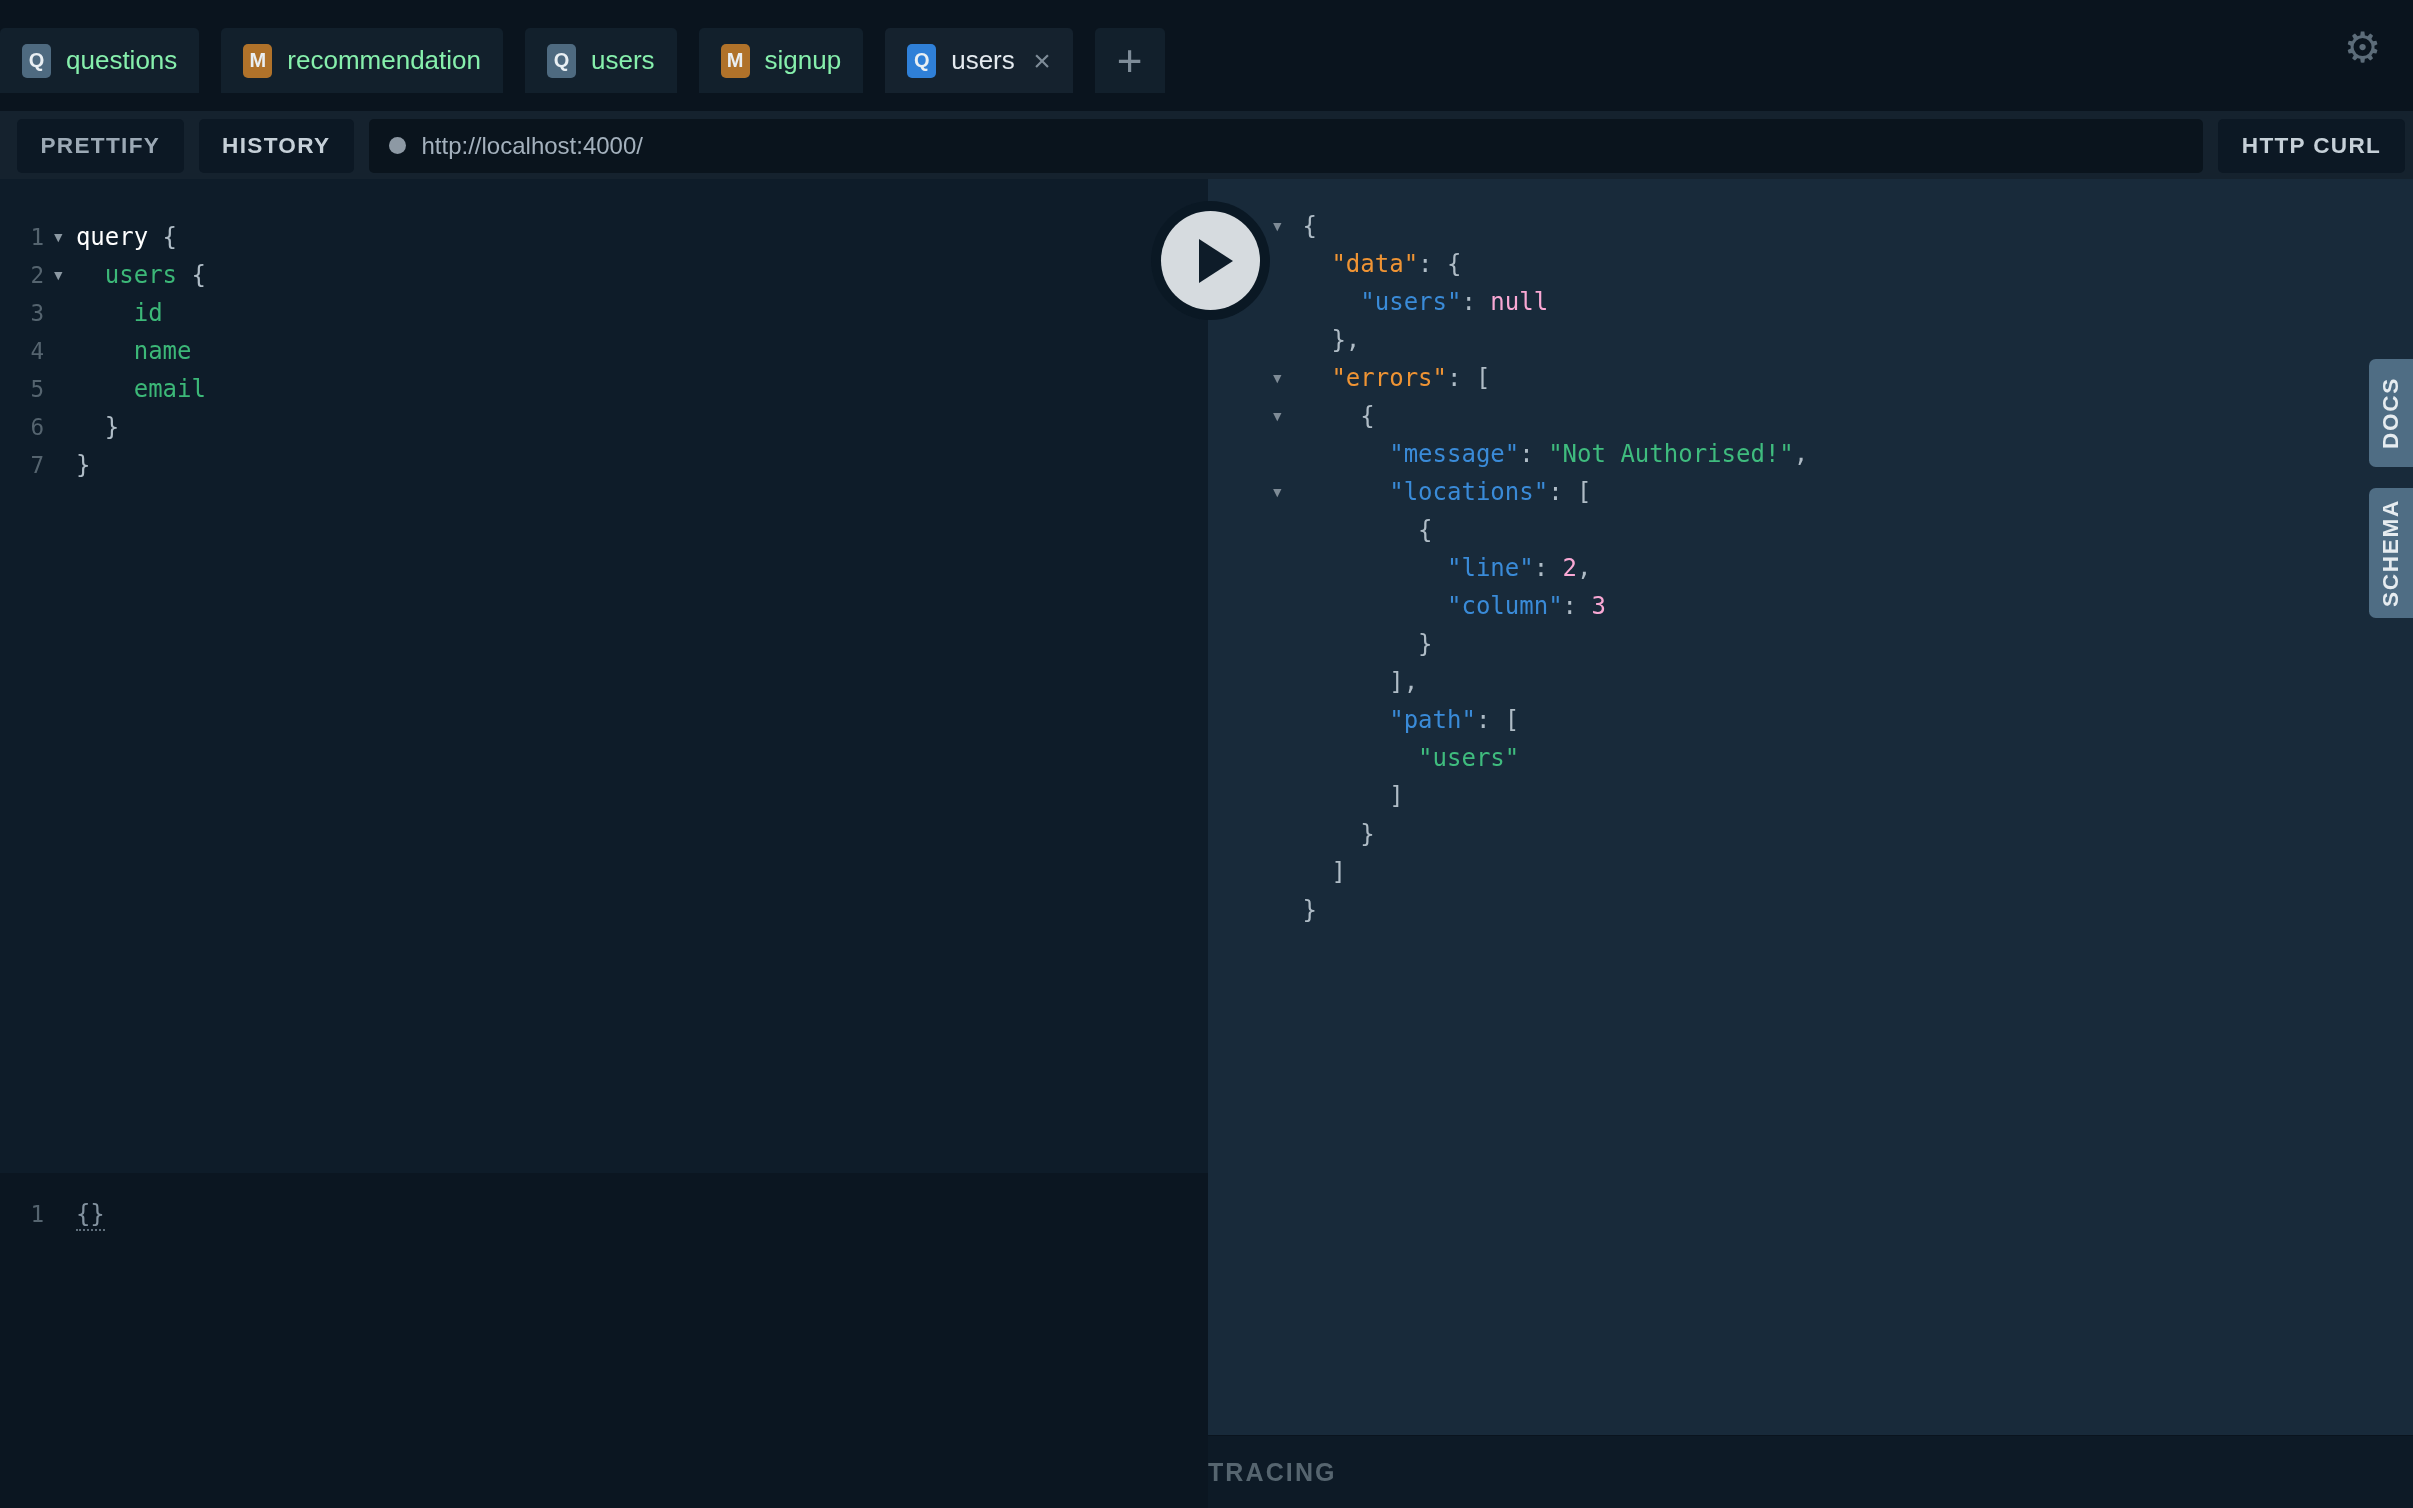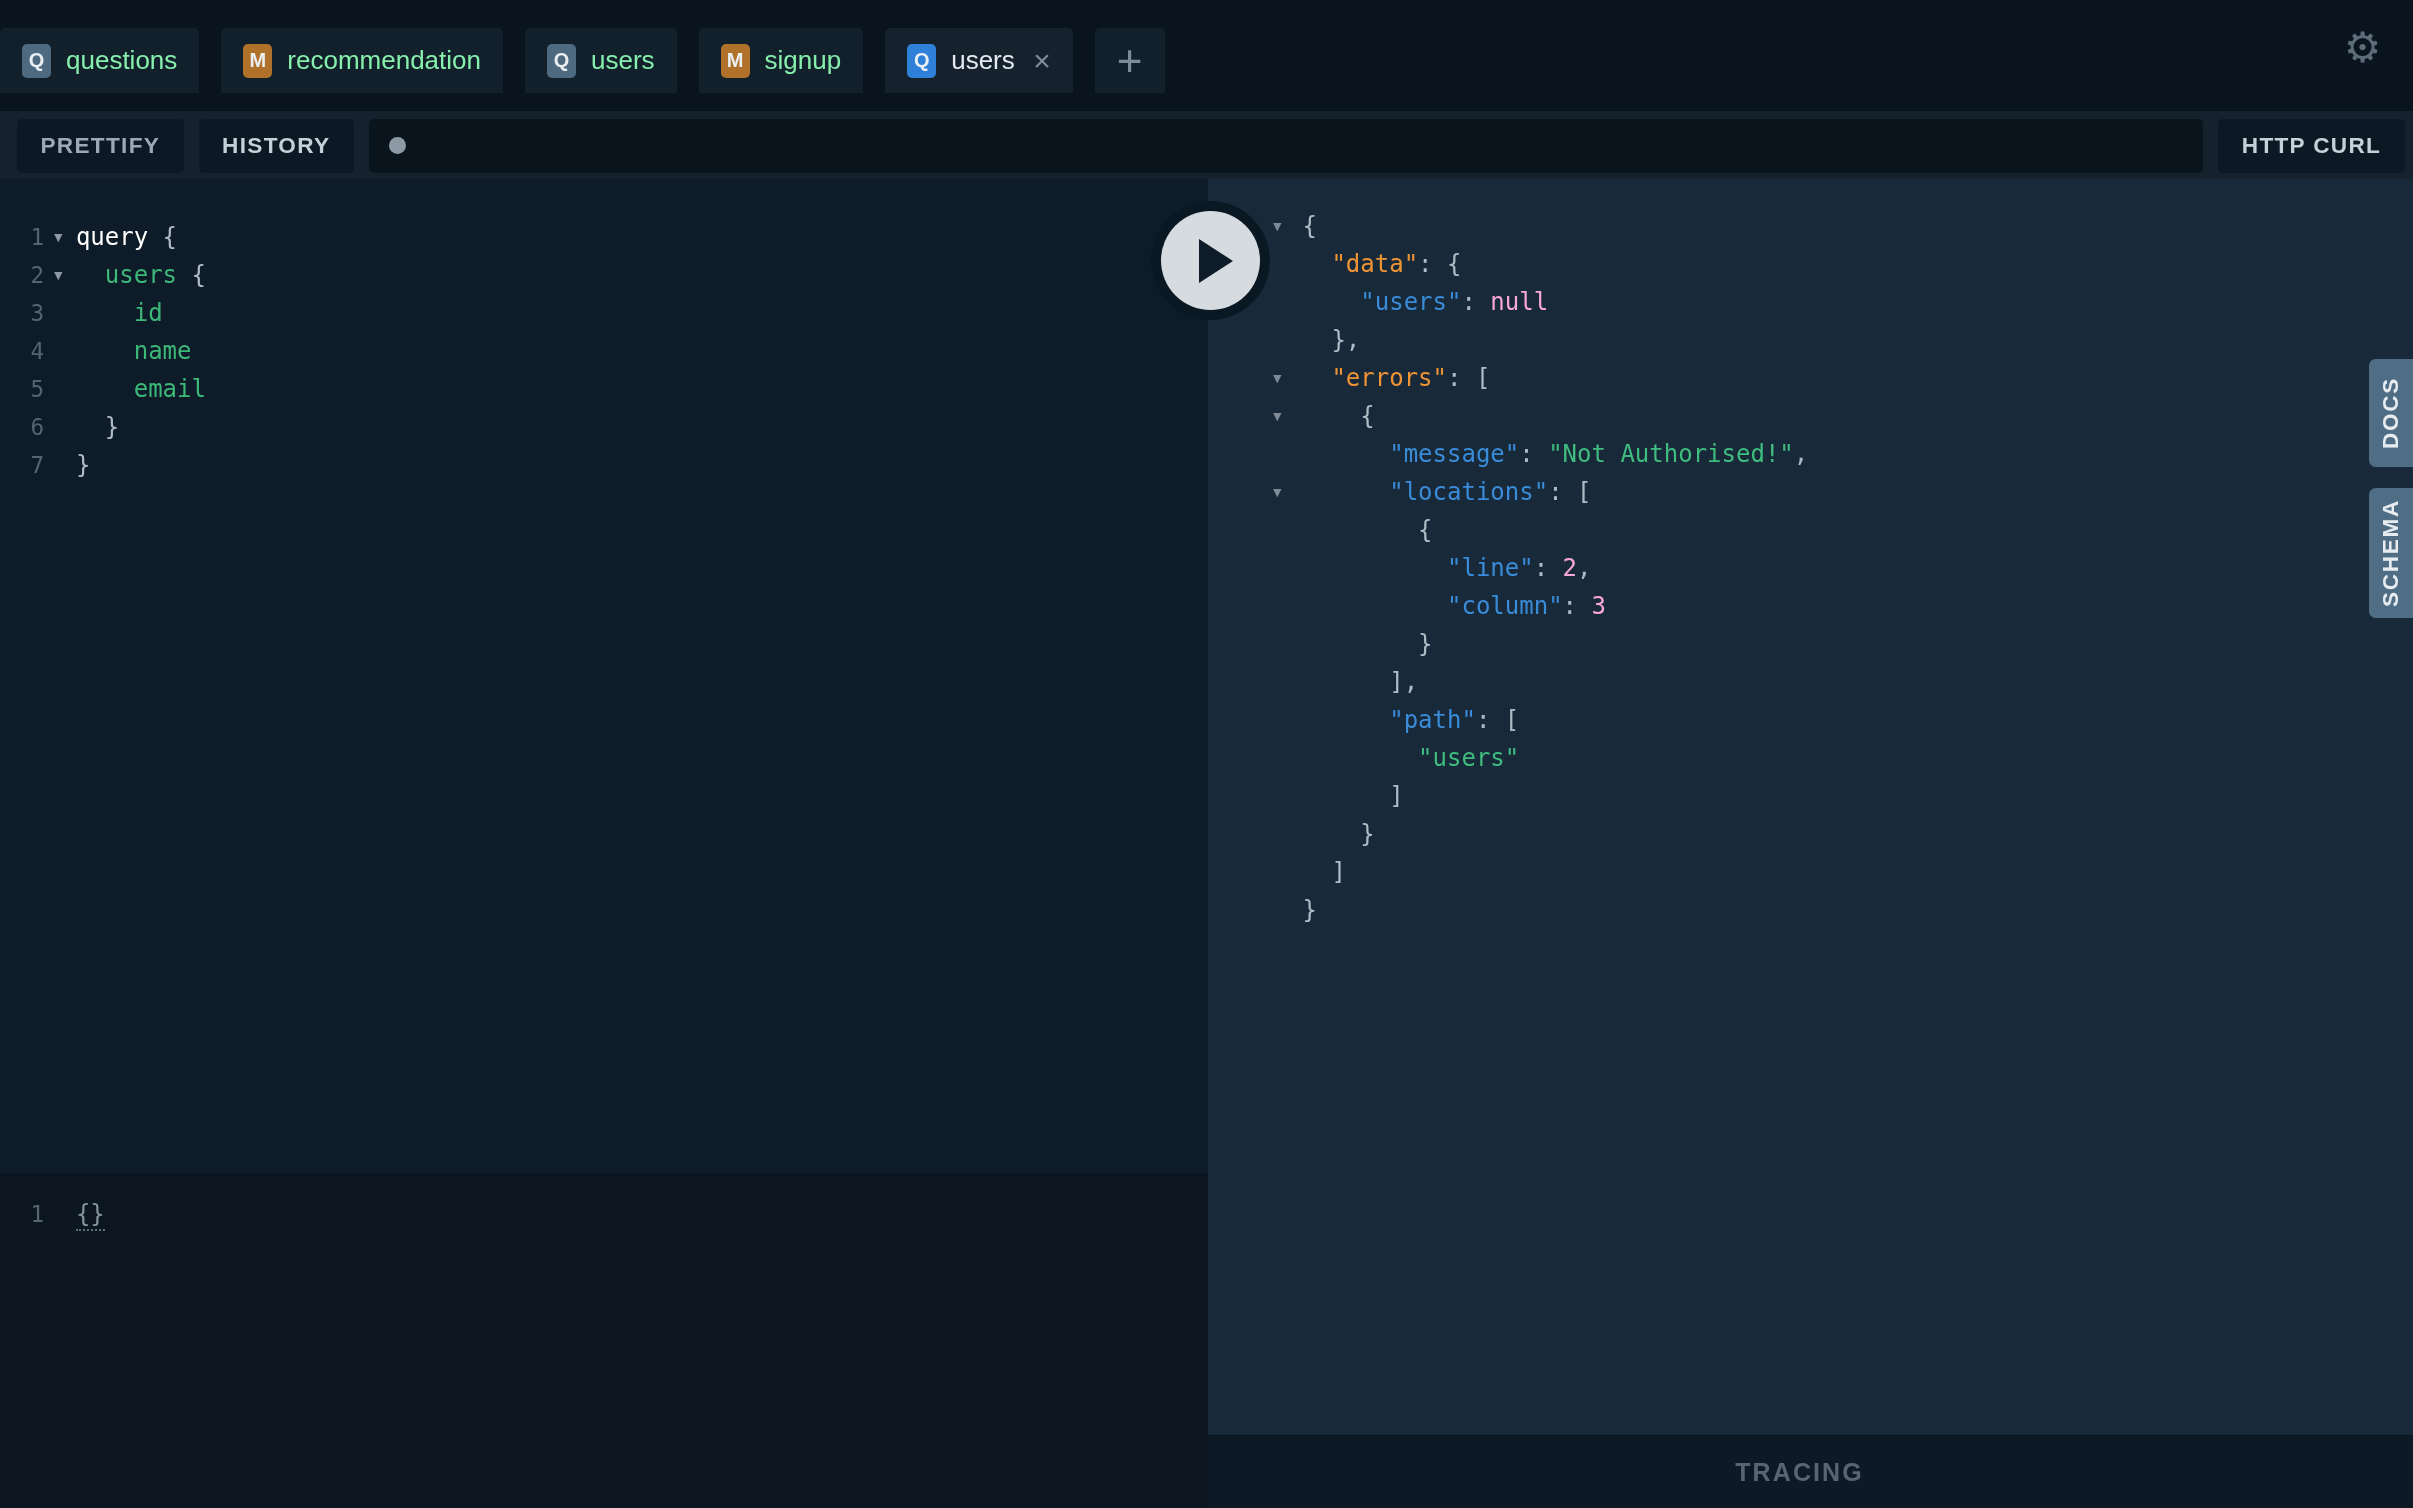--- a/index.html
+++ b/index.html
@@ -38,21 +38,21 @@
             gap:15px; padding:0 20px; }
   #url-dot { width:17.6px; height:17.6px; border-radius:50%; background:#8D99A4; flex:none; }
   #url-input { flex:1; background:transparent; border:none; outline:none; color:#A4B1BD; font-size:24px;
                font-family:"Liberation Sans", sans-serif; }
 
   
   #editor-pane  { position:absolute; left:0; top:179px; width:1208px; height:994px; background:#0E1C29; }
   #vars-pane    { position:absolute; left:0; top:1173px; width:1208px; height:335px; background:#0B1621; }
   #resp-pane    { position:absolute; left:1208px; top:179px; width:1205px; height:1256px; background:#182A3A; }
   #tracing-bar  { position:absolute; left:1208px; top:1436px; width:1205px; height:73px; background:#0D1A26;
-                  display:flex; align-items:center; justify-content:center; padding-right:22px; cursor:pointer; }
+                  display:flex; align-items:center; justify-content:flex-start; padding-right:22px; cursor:pointer; }
   #tracing-label { font-size:25px; font-weight:bold; letter-spacing:2.1px; color:#56656F; }
 
   
   .code { padding-top:39px; }
   #resp-code { padding-top:28px; }
   .code-line { display:flex; align-items:center; height:38px; }
   .ln { width:44px; text-align:right; font-family:"DejaVu Sans Mono", monospace; font-size:22.6px;
         color:#55646F; flex:none; }
   .fold-cell { width:28.5px; text-align:center; font-size:14.2px; color:#8B98A2; flex:none; cursor:pointer; }
   #resp-code .fold-cell { margin-left:55px; color:#7E8B96; }
@@ -123,20 +123,21 @@
         </div>
       </div>
     <div id="gear">⚙</div>
   </div>
 
   <div id="toolbar">
     <button class="tb-btn dim">PRETTIFY</button>
     <button class="tb-btn">HISTORY</button>
     <div id="urlbox">
       <span id="url-dot"></span>
+      <input id="url-input" type="text" readonly="" value="http://localhost:4000/" style="">
     </div>
     <button class="tb-btn">HTTP CURL</button>
   </div>
 
   <div id="editor-pane">
     <div id="editor-code" class="code">
         <div class="code-line">
           <span class="ln">1</span>
           <span class="fold-cell">▼</span>
           <pre class="code-text"><span class="c-kw">query </span><span class="c-pun">{</span></pre>

